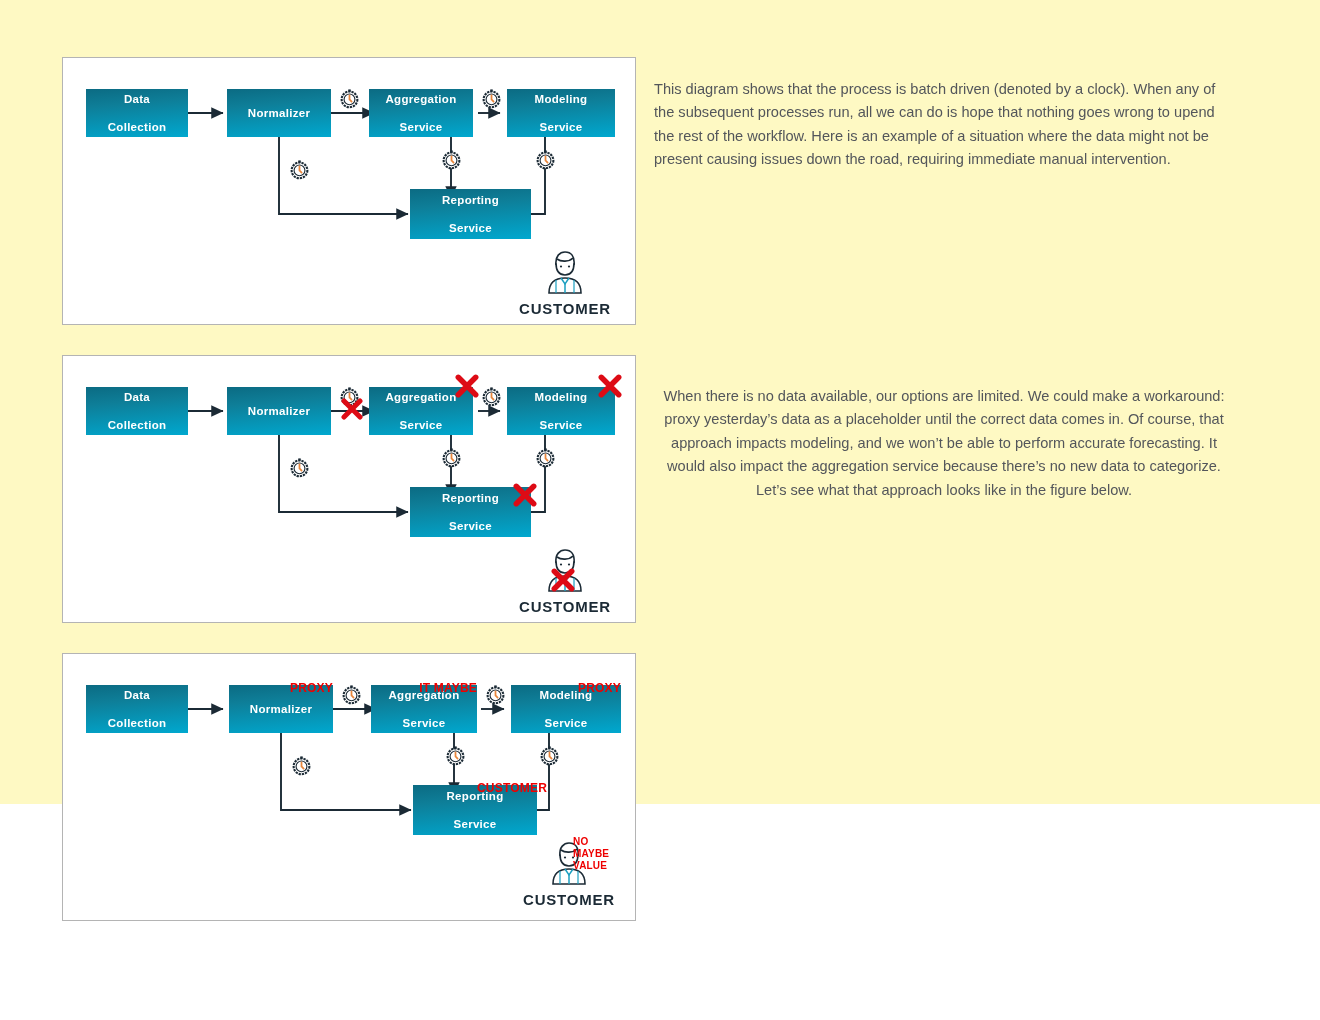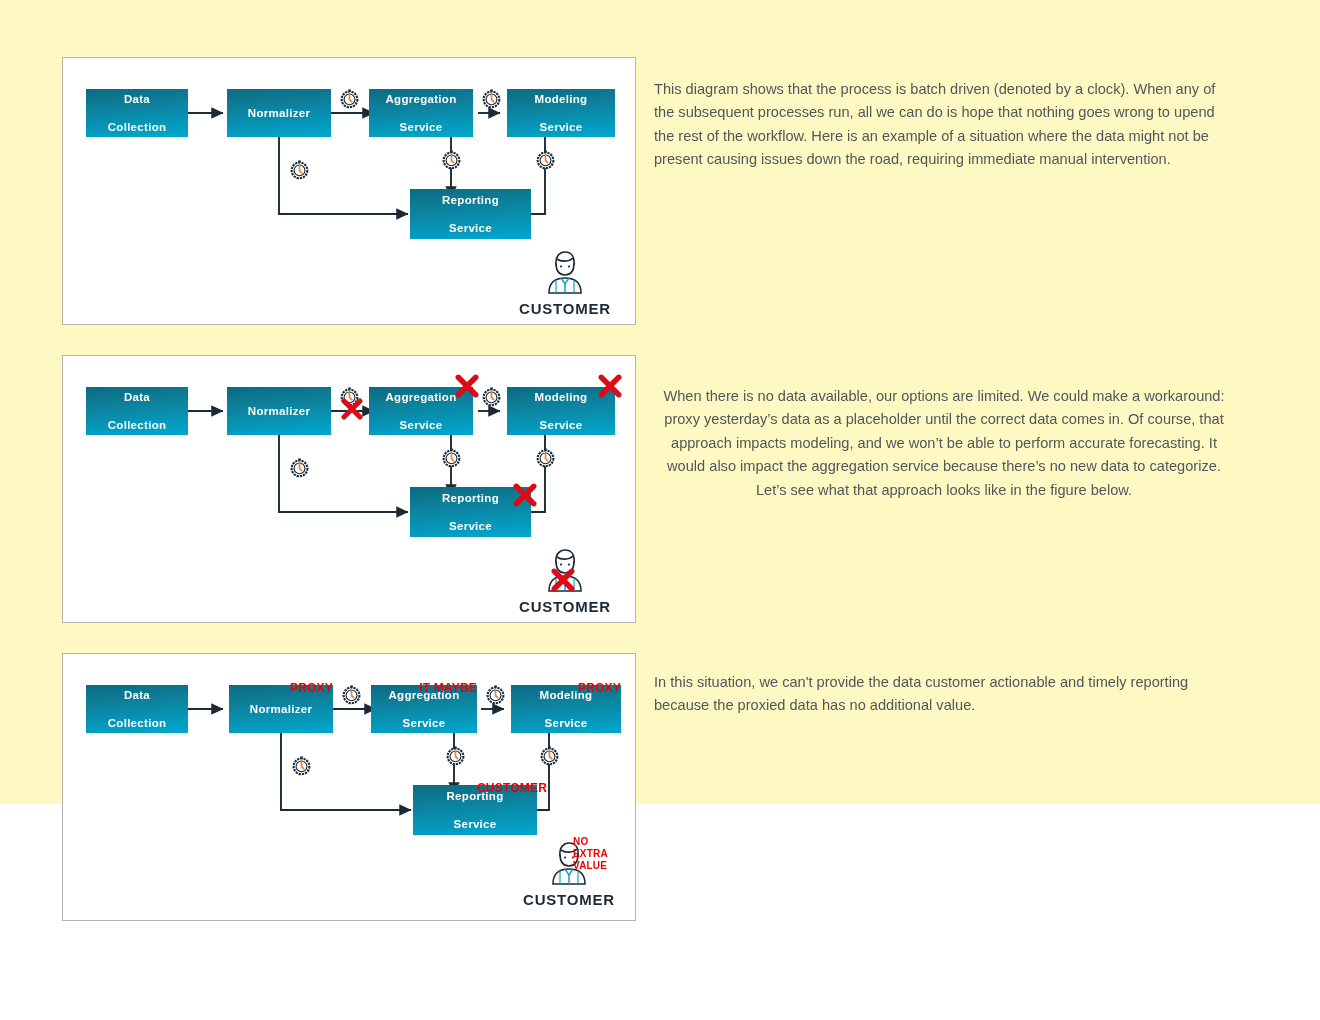--- a/index.html
+++ b/index.html
@@ -365,42 +365,41 @@
           <path d="M12 13 L12 8.3 M12 13 L14.4 15.6" stroke="#e8863c" stroke-width="2" stroke-linecap="round" fill="none"></path>
           <rect x="10.6" y="1.6" width="2.8" height="2.6" fill="#1b2a35"></rect>
         </svg>
     </div>
 
     <div class="redtag" style="left:226px; top:30px; width:44px;">PROXY</div>
     <div class="redtag" style="left:354px; top:30px; width:60px;">IT MAYBE</div>
     <div class="redtag" style="left:508px; top:30px; width:50px;">PROXY</div>
     <div class="redtag" style="left:414px; top:130px; width:60px;">CUSTOMER</div>
     <div class="redtag block" style="left:510px; top:182px; width:60px; white-space:pre;">NO
-EXTRA
+MAYBE
 VALUE</div>
 
     <div class="customer" style="left:450px; top:186px; width:112px;">
       <svg width="44" height="46" viewBox="0 0 44 46">
         <path d="M13 16 C12 7 17 3 22 3 C28 3 32 7 31 16" fill="none" stroke="#1b2a35" stroke-width="1.6"></path>
         <path d="M14 10 C18 13 26 13 30 9" fill="none" stroke="#1b2a35" stroke-width="1.6"></path>
         <path d="M13 14 C13 22 16 26 22 26 C28 26 31 22 31 14" fill="#fff" stroke="#1b2a35" stroke-width="1.6"></path>
         <circle cx="18" cy="17.5" r="1.1" fill="#1b2a35"></circle>
         <circle cx="26" cy="17.5" r="1.1" fill="#1b2a35"></circle>
         <path d="M6 44 C6 33 13 29 22 29 C31 29 38 33 38 44 Z" fill="#fff" stroke="#1b2a35" stroke-width="1.6"></path>
         <path d="M18 29 L22 35 L26 29" fill="none" stroke="#1b9fc0" stroke-width="1.5"></path>
         <path d="M22 35 L22 44" stroke="#1b9fc0" stroke-width="1.5"></path>
         <path d="M13 31 L13 44 M31 31 L31 44" stroke="#1b9fc0" stroke-width="1.2"></path>
       </svg>
       <div class="cap">CUSTOMER</div>
     </div>
   </div>
 
   <div class="prose" id="prose-1">This diagram shows that the process is batch driven (denoted by a clock). When any of the subsequent processes run, all we can do is hope that nothing goes wrong to upend the rest of the workflow. Here is an example of a situation where the data might not be present causing issues down the road, requiring immediate manual intervention.</div>
   <div class="prose" id="prose-2">When there is no data available, our options are limited. We could make a workaround: proxy yesterday’s data as a placeholder until the correct data comes in. Of course, that approach impacts modeling, and we won’t be able to perform accurate forecasting. It would also impact the aggregation service because there’s no new data to categorize. Let’s see what that approach looks like in the figure below.</div>
-  <div class="prose" id="prose-3">In this situation, we can't provide the data customer actionable and timely reporting because the proxied data has no additional value.</div>
 
   <div class="footer">
     
     
     
     
     
   </div>
 
 </div>

